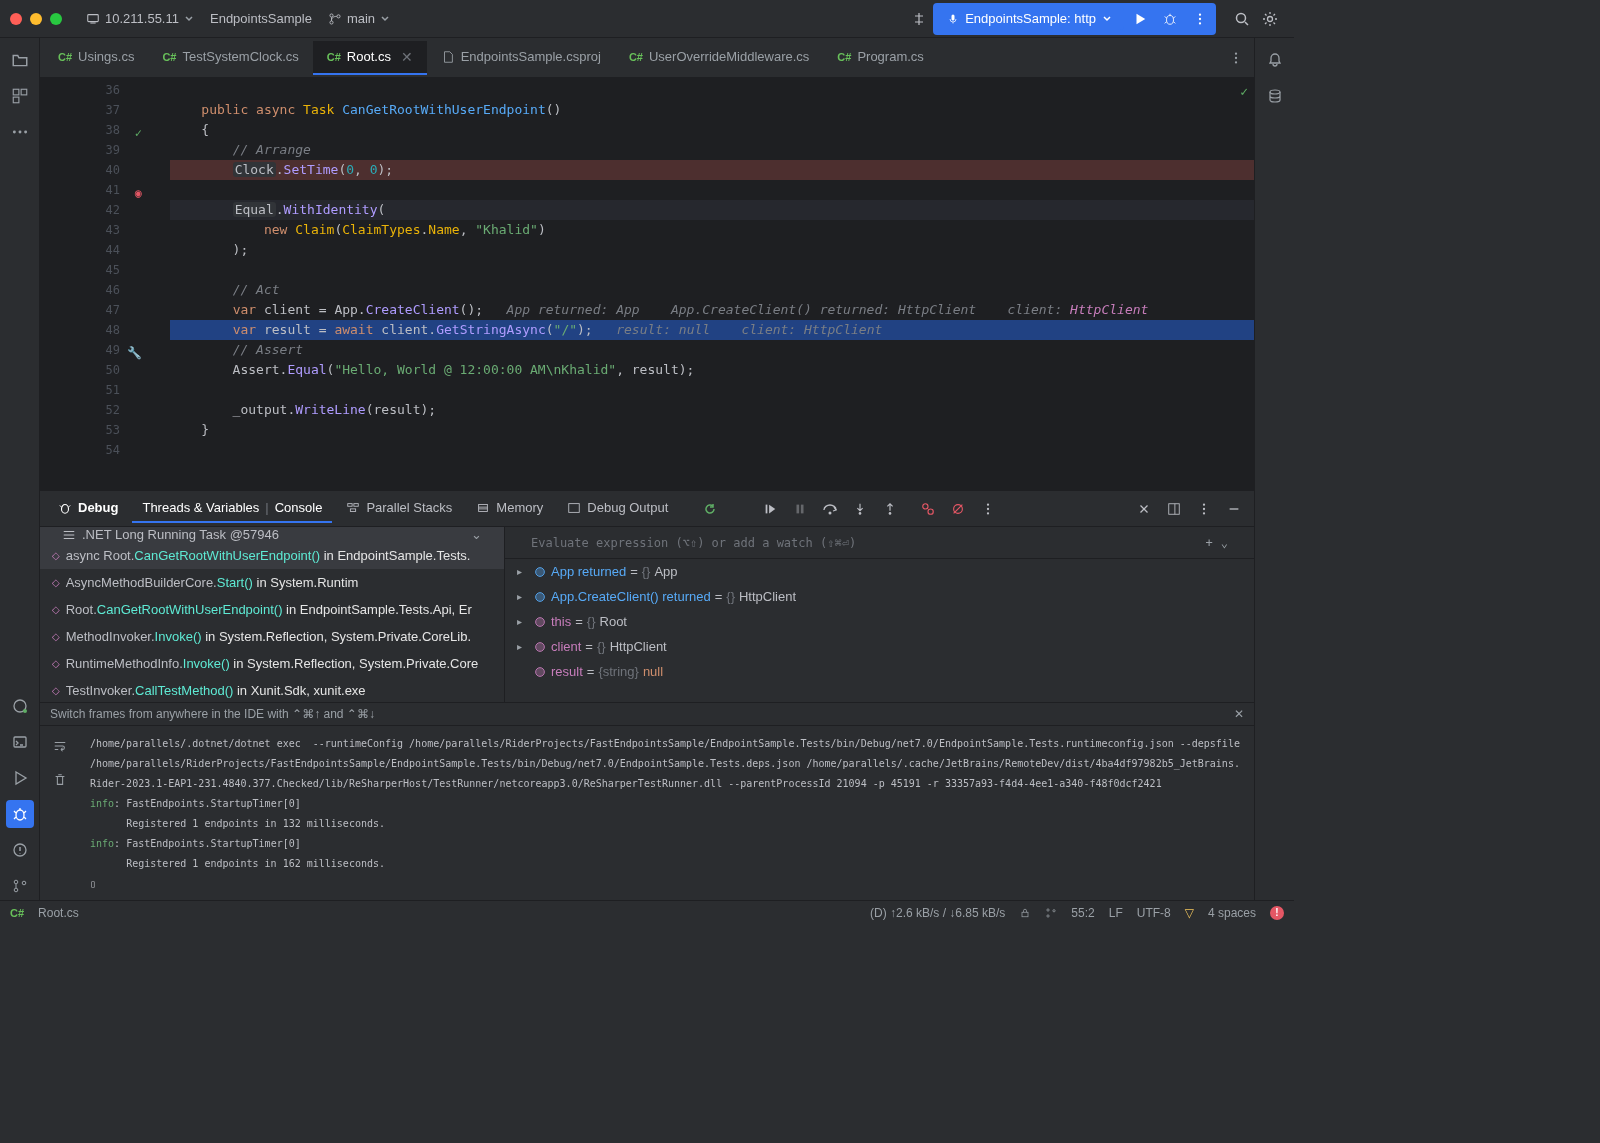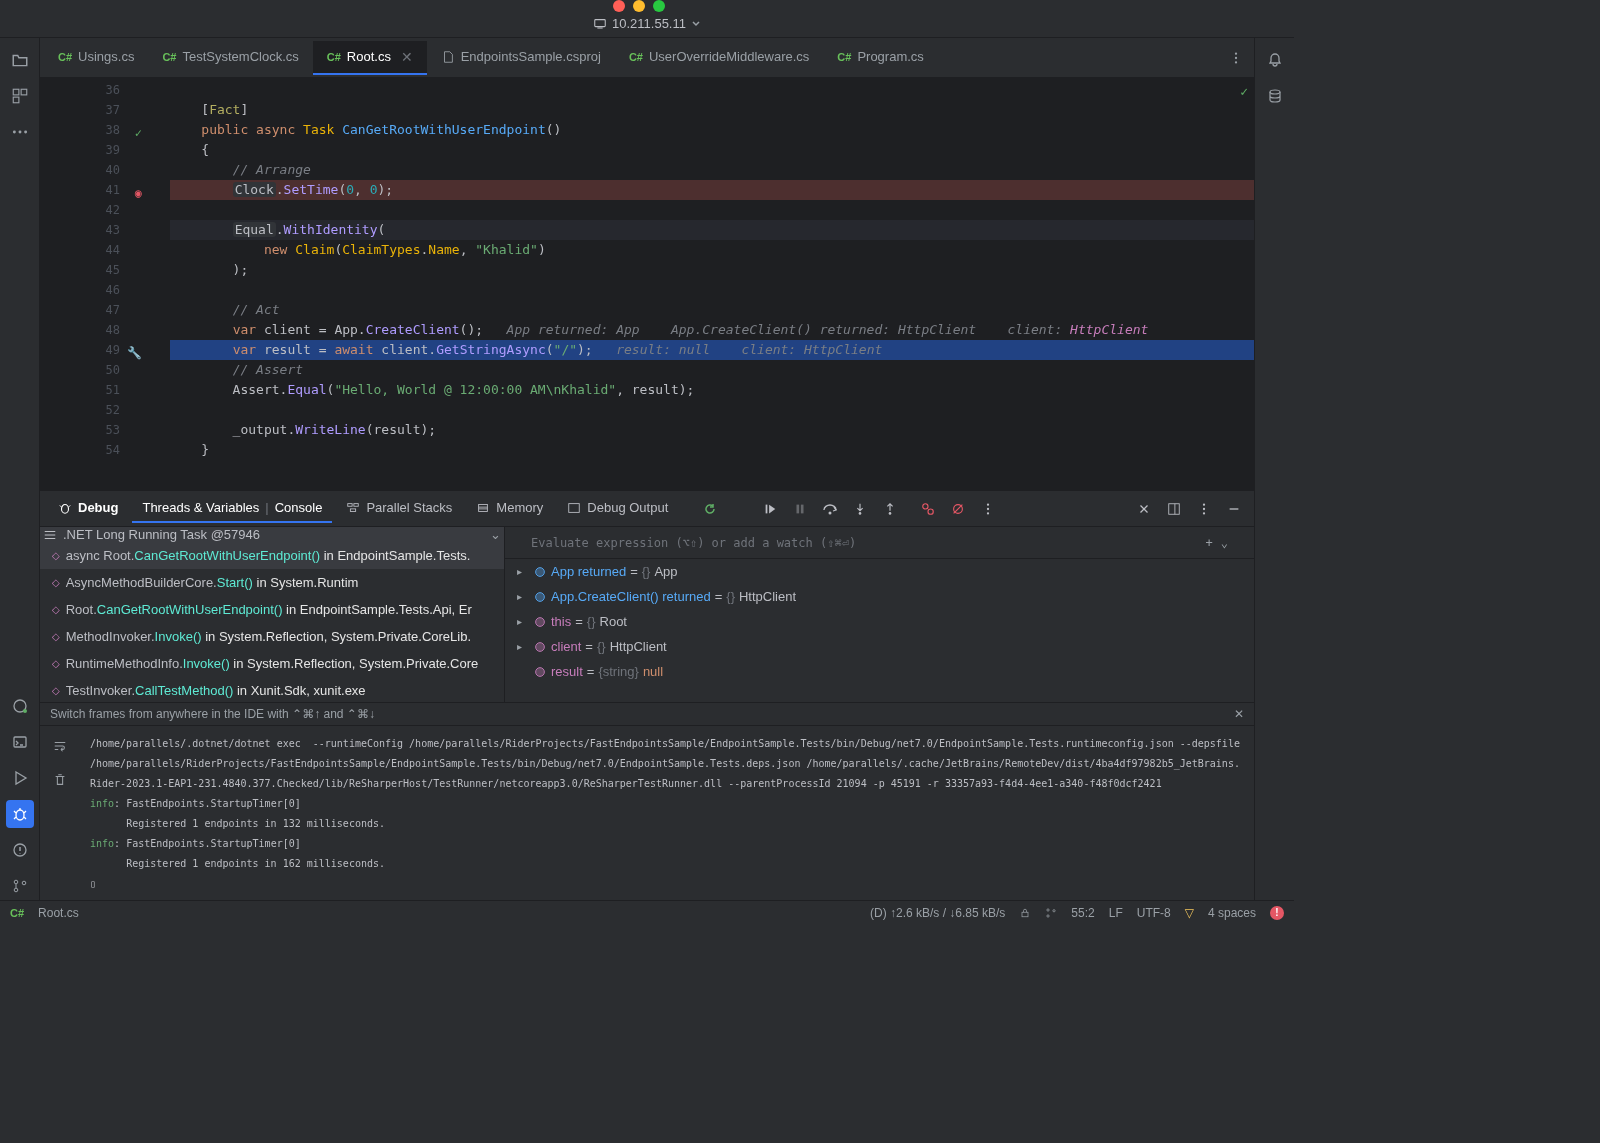--- a/index.html
+++ b/index.html
@@ -12,21 +12,20 @@
   height: 924px;
   overflow: hidden;
 }
 .titlebar {
   height: 38px;
   background: #2b2d30;
   display: flex;
   align-items: center;
   padding: 0 10px;
   border-bottom: 1px solid #1e1f22;
-  flex-direction: column;
 }
 .traffic-lights { display: flex; gap: 8px; margin-right: 16px; }
 .light { width: 12px; height: 12px; border-radius: 50%; }
 .light.red { background: #ff5f57; }
 .light.yellow { background: #febc2e; }
 .light.green { background: #28c840; }
 .tb-item { display: flex; align-items: center; gap: 5px; padding: 4px 8px; border-radius: 4px; color: #bcbec4; cursor: pointer; }
 .tb-spacer { flex: 1; }
 .run-config { background: #3574f0; color: #fff; padding: 4px 12px; border-radius: 4px; display: flex; align-items: center; gap: 6px; }
 .tb-icon-btn { width: 28px; height: 28px; display: flex; align-items: center; justify-content: center; border-radius: 4px; cursor: pointer; color: #bcbec4; }
@@ -75,21 +74,21 @@
 .debug-panel { height: 410px; border-top: 1px solid #1e1f22; background: #2b2d30; display: flex; flex-direction: column; }
 .debug-tabs { height: 36px; display: flex; align-items: center; border-bottom: 1px solid #1e1f22; padding: 0 8px; gap: 4px; }
 .dtab { display: flex; align-items: center; gap: 6px; padding: 6px 10px; color: #bcbec4; cursor: pointer; font-size: 13px; border-bottom: 2px solid transparent; }
 .dtab.active { border-bottom-color: #3574f0; color: #fff; }
 .dtab-spacer { flex: 1; }
 .dtab-icons { display: flex; gap: 6px; }
 .dicon { width: 24px; height: 24px; display: flex; align-items: center; justify-content: center; cursor: pointer; border-radius: 3px; color: #bcbec4; }
 
 .debug-body { flex: 1; display: flex; min-height: 0; }
 .frames-pane { width: 465px; border-right: 1px solid #1e1f22; display: flex; flex-direction: column; }
-.frames-header { height: 32px; display: flex; align-items: center; padding: 0 3px; background: #393b40; color: #bcbec4; font-size: 13px; }
+.frames-header { height: 32px; display: flex; align-items: center; padding: 0 22px; background: #393b40; color: #bcbec4; font-size: 13px; }
 .frames-header .chev { margin-left: auto; color: #9aa0a6; }
 .frame-row { padding: 6px 12px; font-size: 13px; display: flex; align-items: center; gap: 6px; cursor: pointer; white-space: nowrap; overflow: hidden; }
 .frame-row.selected { background: #393b40; }
 .frame-diamond { color: #c77dbb; font-size: 10px; }
 .frame-main { color: #bcbec4; }
 .frame-method { color: #5eead4; font-weight: 400; }
 .frame-loc { color: #e5e5e5; }
 
 .vars-pane { flex: 1; display: flex; flex-direction: column; }
 .vars-header { height: 32px; display: flex; align-items: center; padding: 0 26px; color: #6f737a; font-family: "SF Mono", Menlo, monospace; font-size: 12px; border-bottom: 1px solid #1e1f22; }
@@ -323,21 +322,20 @@
           <div class="gutter-row">49<span class="marker" style="color:#bcbec4">🔧</span></div>
           <div class="gutter-row">50</div>
           <div class="gutter-row">51</div>
           <div class="gutter-row">52</div>
           <div class="gutter-row">53</div>
           <div class="gutter-row">54</div>
         </div>
       <div class="code-area" id="code-area">
         <div class="editor-status">✓</div>
       <div class="code-line"></div>
-          <div class="code-line">    [<span class="attr">Fact</span>]</div>
           <div class="code-line">    <span class="kw">public</span> <span class="kw">async</span> <span class="type">Task</span> <span class="fn">CanGetRootWithUserEndpoint</span>()</div>
           <div class="code-line">    {</div>
           <div class="code-line">        <span class="comment">// Arrange</span></div>
           <div class="code-line hl-red">        <span class="box">Clock</span>.<span class="meth">SetTime</span>(<span class="num">0</span>, <span class="num">0</span>);</div>
           <div class="code-line"></div>
           <div class="code-line hl-shadow">        <span class="box">Equal</span>.<span class="meth">WithIdentity</span>(</div>
           <div class="code-line">            <span class="kw">new</span> <span class="type">Claim</span>(<span class="type">ClaimTypes</span>.<span class="type">Name</span>, <span class="str">"Khalid"</span>)</div>
           <div class="code-line">        );</div>
           <div class="code-line"></div>
           <div class="code-line">        <span class="comment">// Act</span></div>

